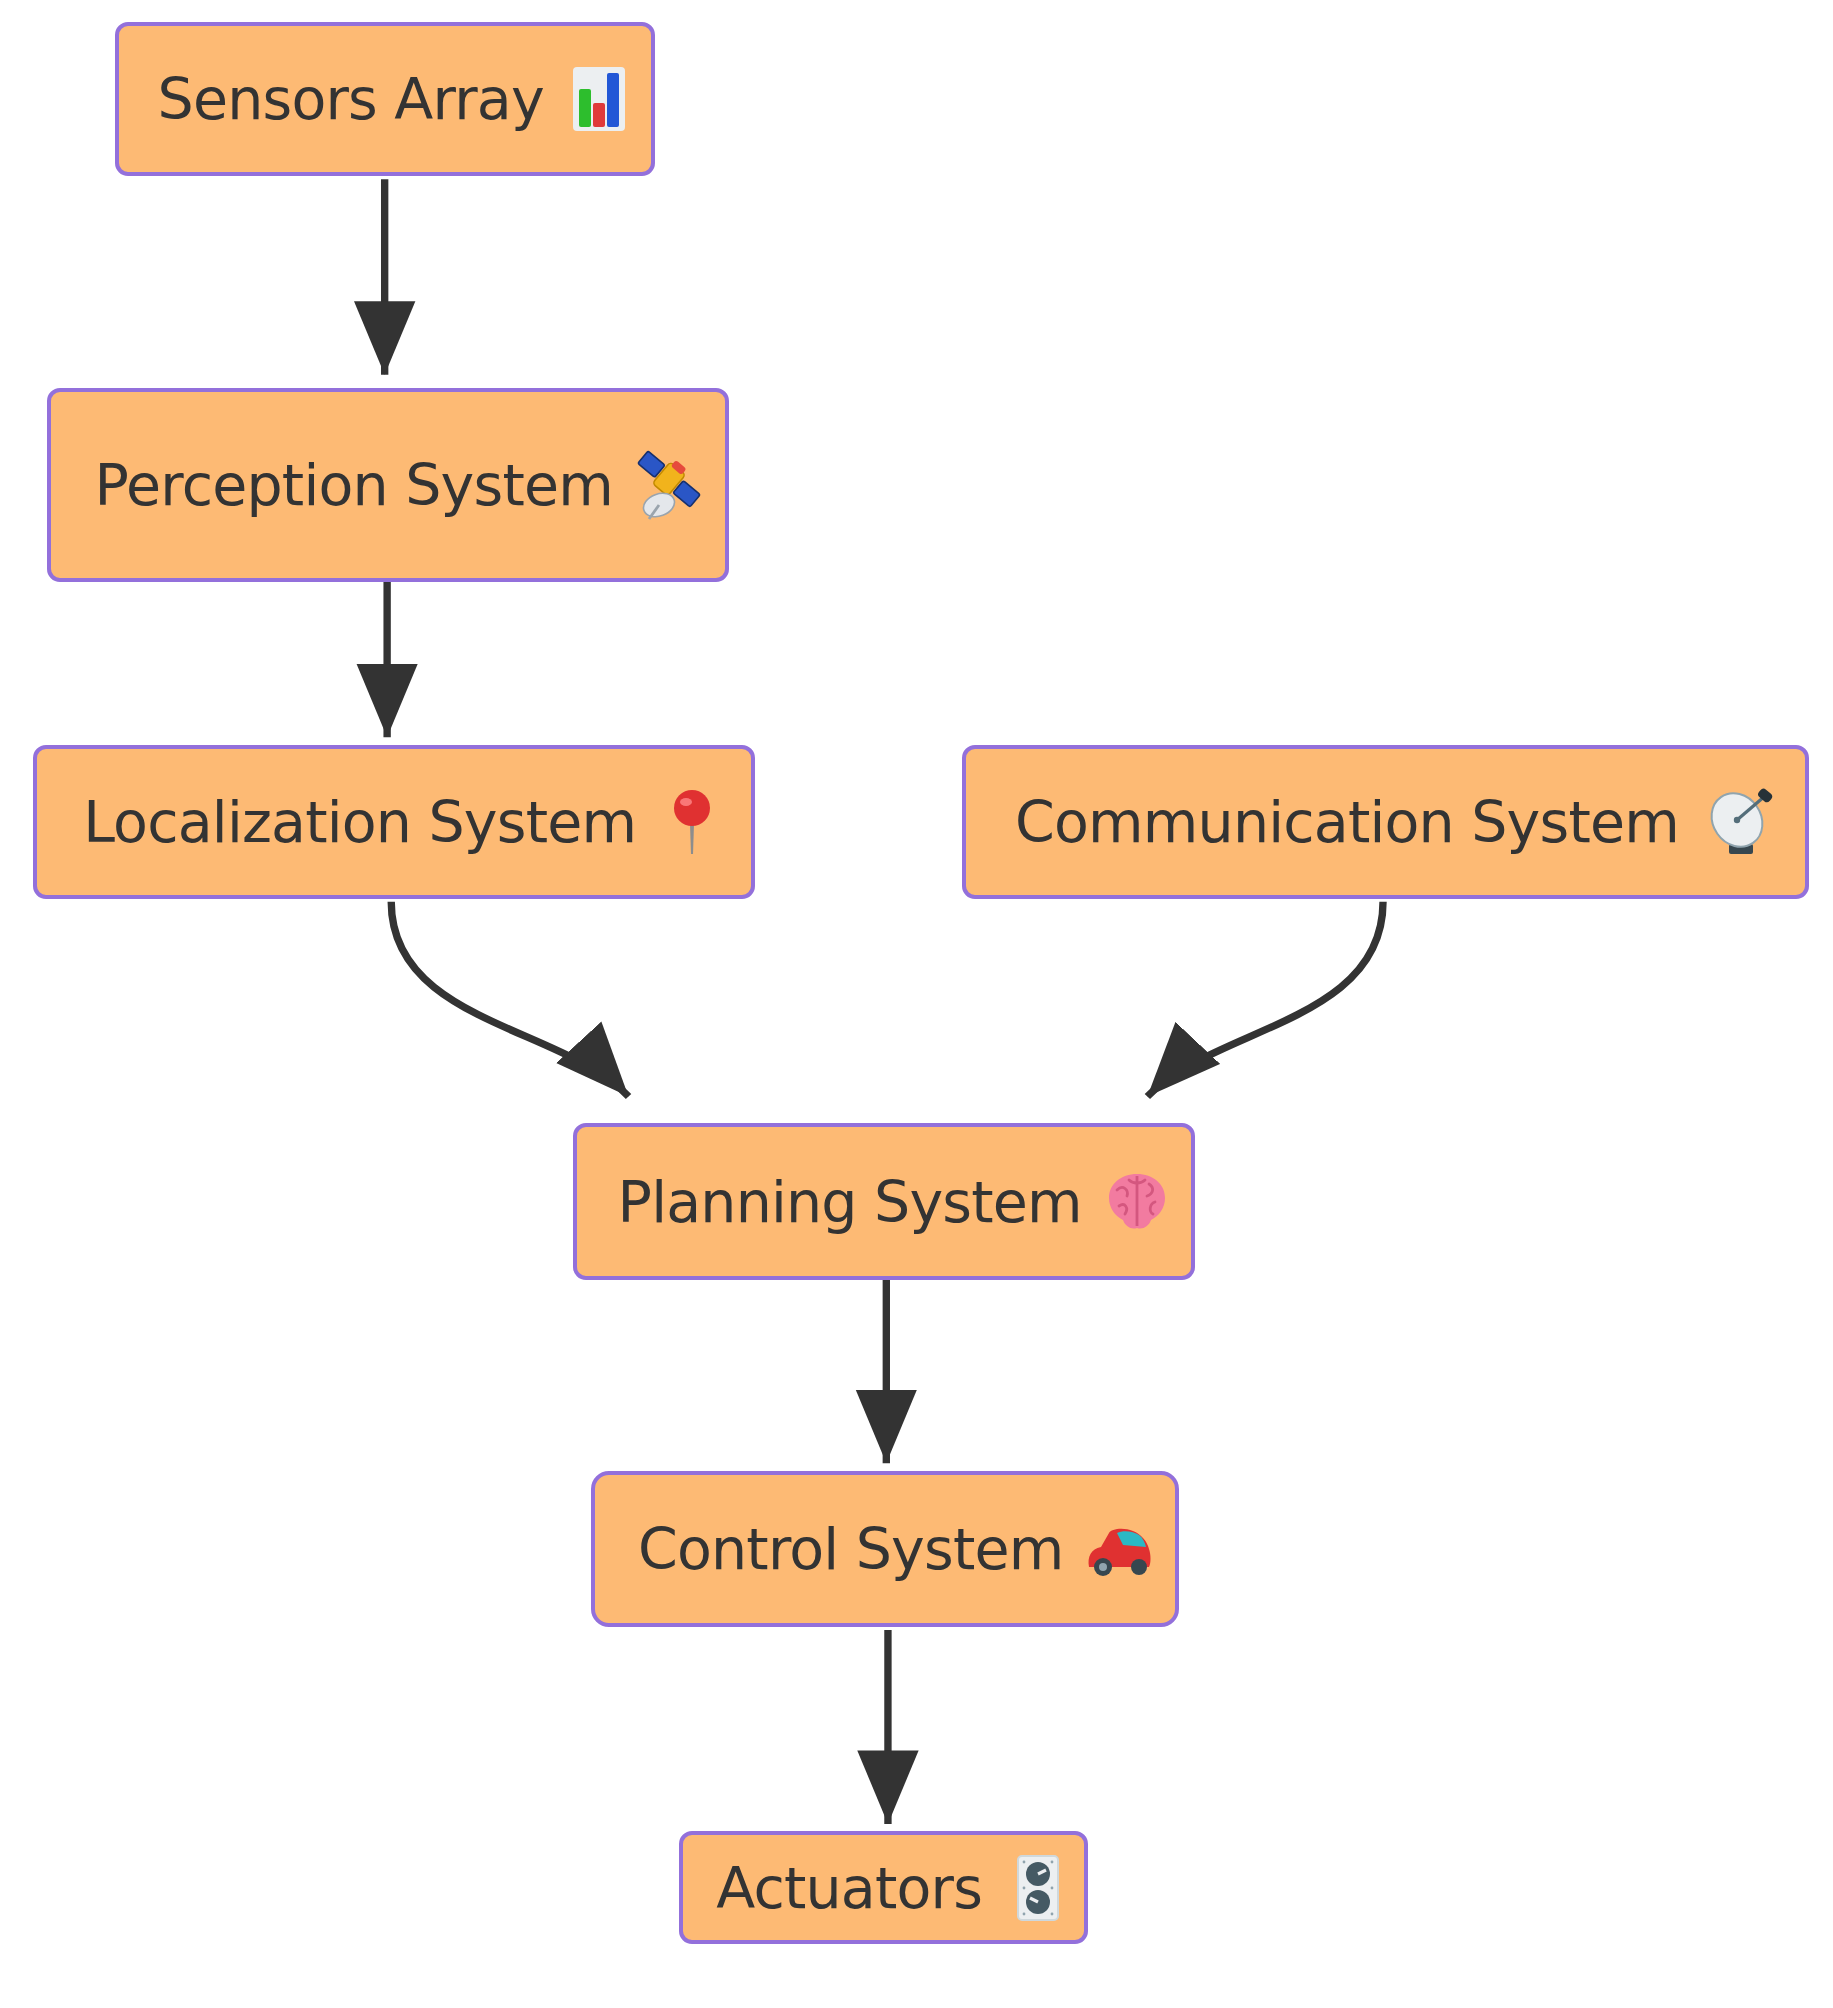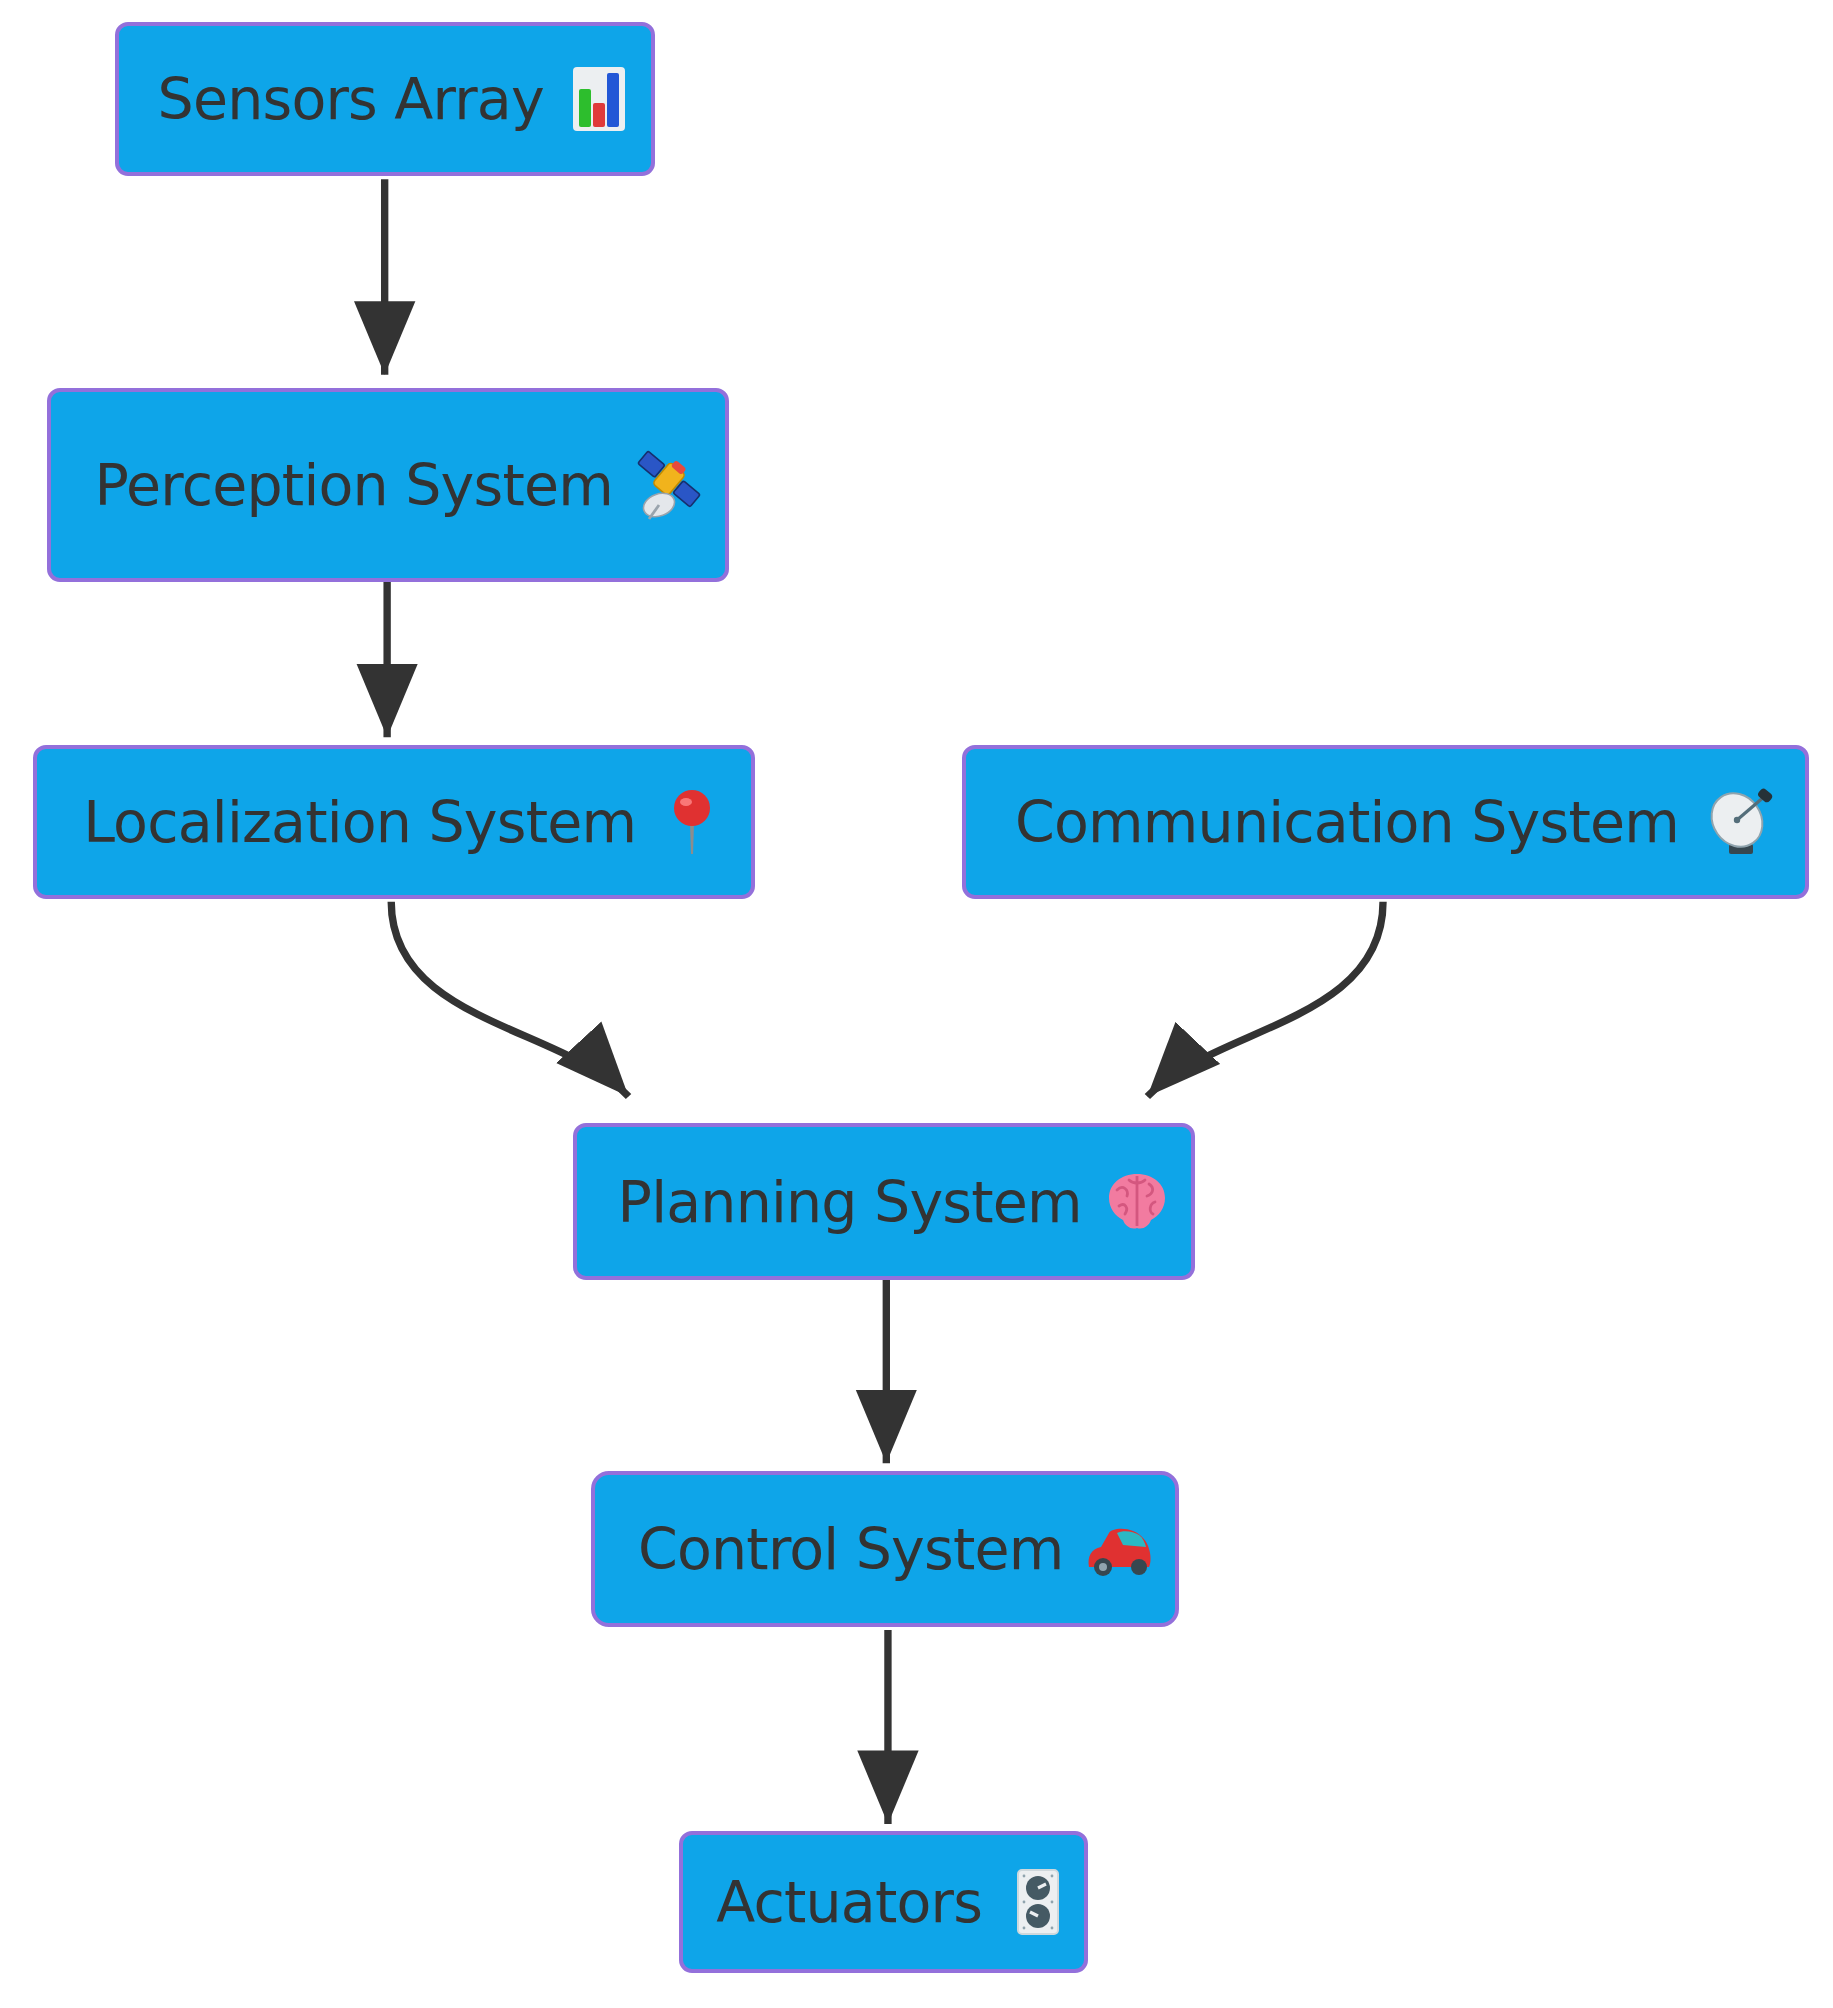--- a/index.html
+++ b/index.html
@@ -7,21 +7,21 @@
     position:relative;
     width:1834px;height:2009px;
     background:#ffffff;
     font-family:"DejaVu Sans","Liberation Sans",sans-serif;
     overflow:hidden;
   }
   .edges{position:absolute;left:0;top:0;width:1834px;height:2009px;}
   .node{
     position:absolute;
     box-sizing:border-box;
-    background:#0ea5e9;
+    background:#fdba74;
     border:4.1px solid #9370DB;
     border-radius:13px;
     display:flex;
     align-items:center;
     justify-content:center;
     gap:19.6px;
     white-space:nowrap;
     color:#333333;
     font-size:57px;
     letter-spacing:-0.8px;
@@ -29,21 +29,21 @@
   }
   .node .label{display:inline-block;}
   .node .icon{display:inline-flex;align-items:center;justify-content:center;}
   .node .icon svg{width:72px;height:72px;display:block;}
   .n-sensors      {left:115px;  top:22px;   width:540px;  height:154px;}
   .n-perception   {left:47px;   top:388px;  width:682px;  height:194px;align-items:center;}
   .n-localization {left:33px;   top:745px;  width:722px;  height:154px;}
   .n-communication{left:962px; top:745px;  width:847px; height:154px;gap:28px;}
   .n-planning     {left:573px;  top:1103px; width:622px;  height:157px;margin-top:20px;}
   .n-control      {left:591px;  top:1471px; width:588px;  height:156px;border-radius:18px;}
-  .n-actuators    {left:679px;  top:1831px; width:409px;  height:142px;}
+  .n-actuators    {left:679px;  top:1831px; width:409px;  height:113px;}
 </style>
 </head>
 <body>
 
 <div class="canvas">
 
   <svg class="edges" viewBox="0 0 2241 2455" xmlns="http://www.w3.org/2000/svg" aria-hidden="true">
     <defs>
       <marker id="arrow" viewBox="0 0 12 10" refX="12" refY="5" markerWidth="90" markerHeight="76" markerUnits="userSpaceOnUse" orient="auto">
         <path d="M0,0 L12,5 L0,10 z" fill="#333333"></path>

